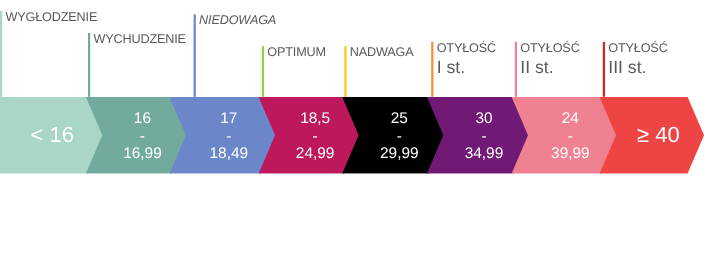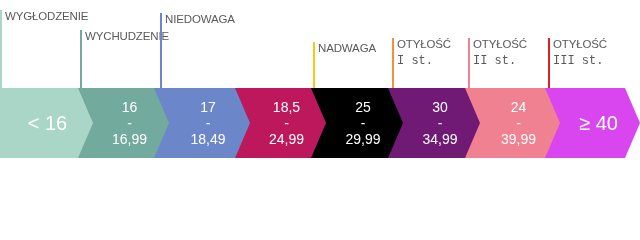--- a/index.html
+++ b/index.html
@@ -37,26 +37,25 @@
     width: 2px;
   }
   .label-title {
     font-size: 11.5px;
     letter-spacing: -0.15px;
     color: #58595b;
     white-space: nowrap;
     line-height: 13px;
   }
   .label-sub {
-    font-size: 12px;
+    font-size: 16px;
     color: #58595b;
     white-space: nowrap;
     line-height: 13px;
     margin-top: 4px;
-    font-family: Liberation Mono, monospace;
   }
 
   
   #band-row {
     position: absolute;
     left: 0;
     top: 88px;
     width: 640px;
     height: 70px;
   }
@@ -94,25 +93,29 @@
   <div class="label-callout" style="left:0px; top:10px; height:78px;align-items:center;">
     <span class="tick" style="background:#a9d6c7;"></span>
     <span class="label-title">WYGŁODZENIE</span>
   </div>
 
   <div class="label-callout" style="left:80px; top:30px; height:58px;">
     <span class="tick" style="background:#72ab9d;"></span>
     <span class="label-title">WYCHUDZENIE</span>
   </div>
 
-  <div class="label-callout" style="left:160px; top:13px; height:75px;">
+  <div class="label-callout" style="left:176px; top:13px; height:75px;font-style:italic;">
     <span class="tick" style="background:#6c87c9;"></span>
     <span class="label-title">NIEDOWAGA</span>
   </div>
 
+  <div class="label-callout" style="left:238px; top:42px; height:46px;">
+    <span class="tick" style="background:#8ed23f;"></span>
+    <span class="label-title">OPTIMUM</span>
+  </div>
 
   <div class="label-callout" style="left:313px; top:42px; height:46px;">
     <span class="tick" style="background:#fdc70c;"></span>
     <span class="label-title">NADWAGA</span>
   </div>
 
   <div class="label-callout" style="left:392px; top:38px; height:50px;">
     <span class="tick" style="background:#f4903a;"></span>
     <span class="label-title">OTYŁOŚĆ</span>
     <span class="label-sub">I st.</span>
@@ -172,19 +175,19 @@
 34,99</span>
     </div>
 
     <div class="band" style="left:465px; width:97px; background:#ef8191;
                 clip-path: polygon(0 0, 82px 0, 97px 50%, 82px 100%, 0 100%, 15px 50%);">
       <span class="band-text">24
 -
 39,99</span>
     </div>
 
-    <div class="band" style="left:545px; width:95px; background:#d946ef;
+    <div class="band" style="left:545px; width:95px; background:#ef4444;
                 clip-path: polygon(0 0, 80px 0, 95px 50%, 80px 100%, 0 100%, 15px 50%);">
       <span class="band-text single">≥ 40</span>
     </div>
 
   </div>
 </div>
 
 </body></html>

